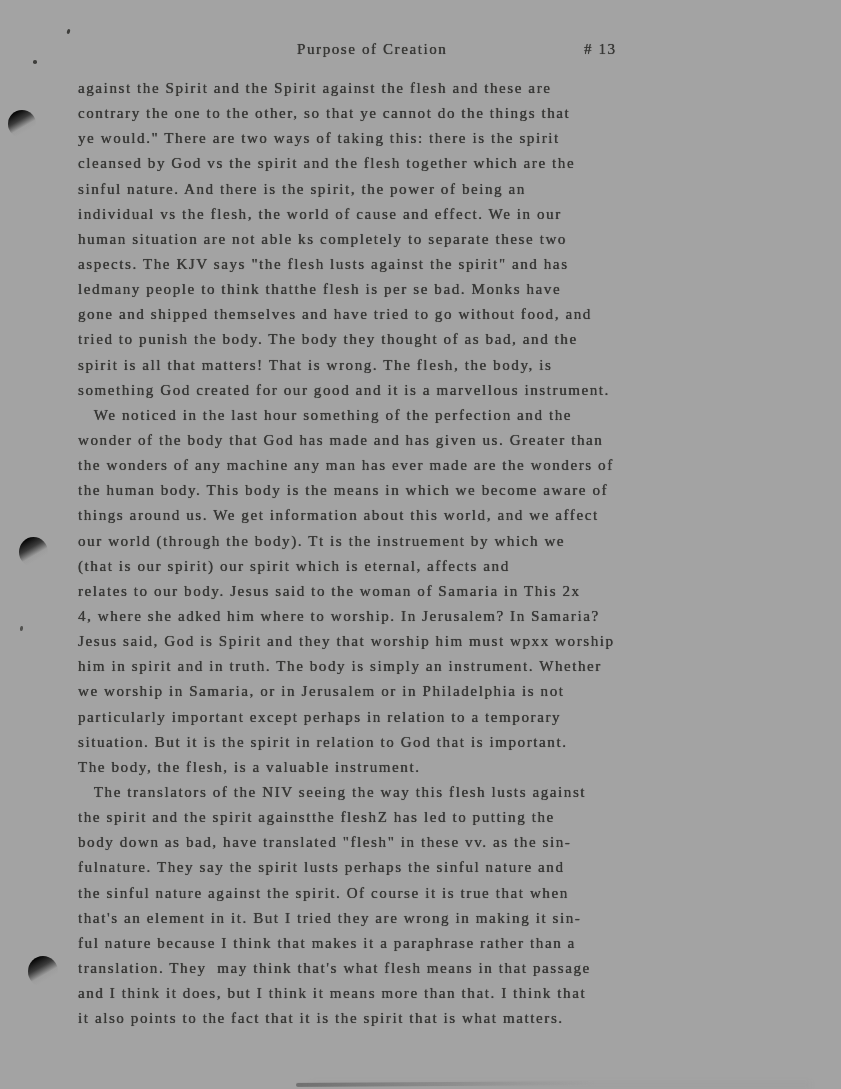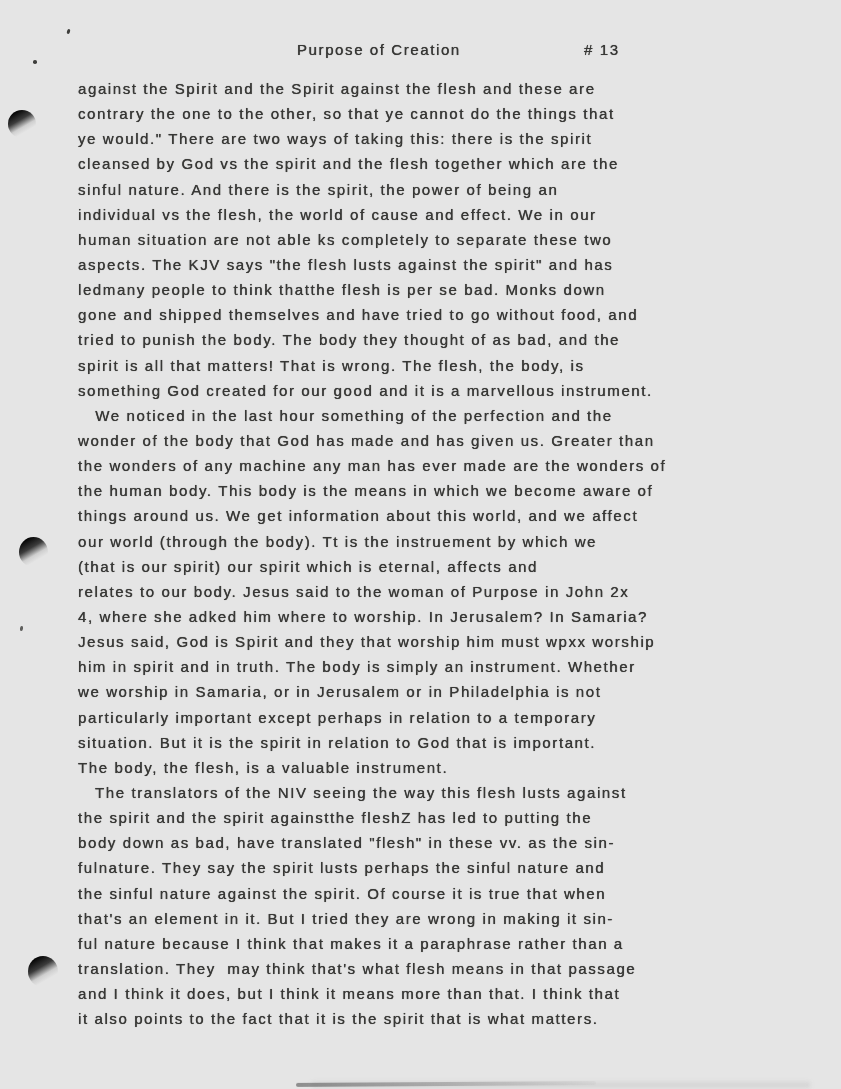--- a/index.html
+++ b/index.html
@@ -1,21 +1,21 @@
 <!DOCTYPE html>
 <html><head>
 <meta charset="utf-8">
 <style>
   html,body{margin:0;padding:0;background:#ffffff;}
   .page{
     position:relative;
     width:841px;height:1089px;
-    background:#e5e5e5;
+    background:#a3a3a3;
     overflow:hidden;
-    font-family:Liberation Sans, sans-serif;
+    font-family:Liberation Serif, serif;
     color:#383836;
   }
   .typed{
     font-size:15px;
     letter-spacing:1.6px;
     text-shadow:0 0 0.7px rgba(35,35,33,0.8), 0.3px 0.3px 0 rgba(60,60,58,0.35);
   }
   .header-title{position:absolute;left:297px;top:41px;white-space:pre;}
   .header-pagenum{position:absolute;left:584px;top:41px;white-space:pre;text-align:right;}
   .doc-body{position:absolute;left:70px;top:76px;margin-left:8px;}
@@ -62,33 +62,33 @@
 
   <div class="doc-body typed">
     <div class="line">against the Spirit and the Spirit against the flesh and these are</div>
     <div class="line">contrary the one to the other, so that ye cannot do the things that</div>
     <div class="line">ye would." There are two ways of taking this: there is the spirit</div>
     <div class="line">cleansed by God vs the spirit and the flesh together which are the</div>
     <div class="line">sinful nature. And there is the spirit, the power of being an</div>
     <div class="line">individual vs the flesh, the world of cause and effect. We in our</div>
     <div class="line">human situation are not able ks completely to separate these two</div>
     <div class="line">aspects. The KJV says "the flesh lusts against the spirit" and has</div>
-    <div class="line">ledmany people to think thatthe flesh is per se bad. Monks down</div>
+    <div class="line">ledmany people to think thatthe flesh is per se bad. Monks have</div>
     <div class="line">gone and shipped themselves and have tried to go without food, and</div>
     <div class="line">tried to punish the body. The body they thought of as bad, and the</div>
     <div class="line">spirit is all that matters! That is wrong. The flesh, the body, is</div>
     <div class="line">something God created for our good and it is a marvellous instrument.</div>
     <div class="line">   We noticed in the last hour something of the perfection and the</div>
     <div class="line">wonder of the body that God has made and has given us. Greater than</div>
     <div class="line">the wonders of any machine any man has ever made are the wonders of</div>
     <div class="line">the human body. This body is the means in which we become aware of</div>
     <div class="line">things around us. We get information about this world, and we affect</div>
     <div class="line">our world (through the body). Tt is the instruement by which we</div>
     <div class="line">(that is our spirit) our spirit which is eternal, affects and</div>
-    <div class="line">relates to our body. Jesus said to the woman of Purpose in John 2x</div>
+    <div class="line">relates to our body. Jesus said to the woman of Samaria in This 2x</div>
     <div class="line">4, where she adked him where to worship. In Jerusalem? In Samaria?</div>
     <div class="line">Jesus said, God is Spirit and they that worship him must wpxx worship</div>
     <div class="line">him in spirit and in truth. The body is simply an instrument. Whether</div>
     <div class="line">we worship in Samaria, or in Jerusalem or in Philadelphia is not</div>
     <div class="line">particularly important except perhaps in relation to a temporary</div>
     <div class="line">situation. But it is the spirit in relation to God that is important.</div>
     <div class="line">The body, the flesh, is a valuable instrument.</div>
     <div class="line">   The translators of the NIV seeing the way this flesh lusts against</div>
     <div class="line">the spirit and the spirit againstthe fleshZ has led to putting the</div>
     <div class="line">body down as bad, have translated "flesh" in these vv. as the sin-</div>

